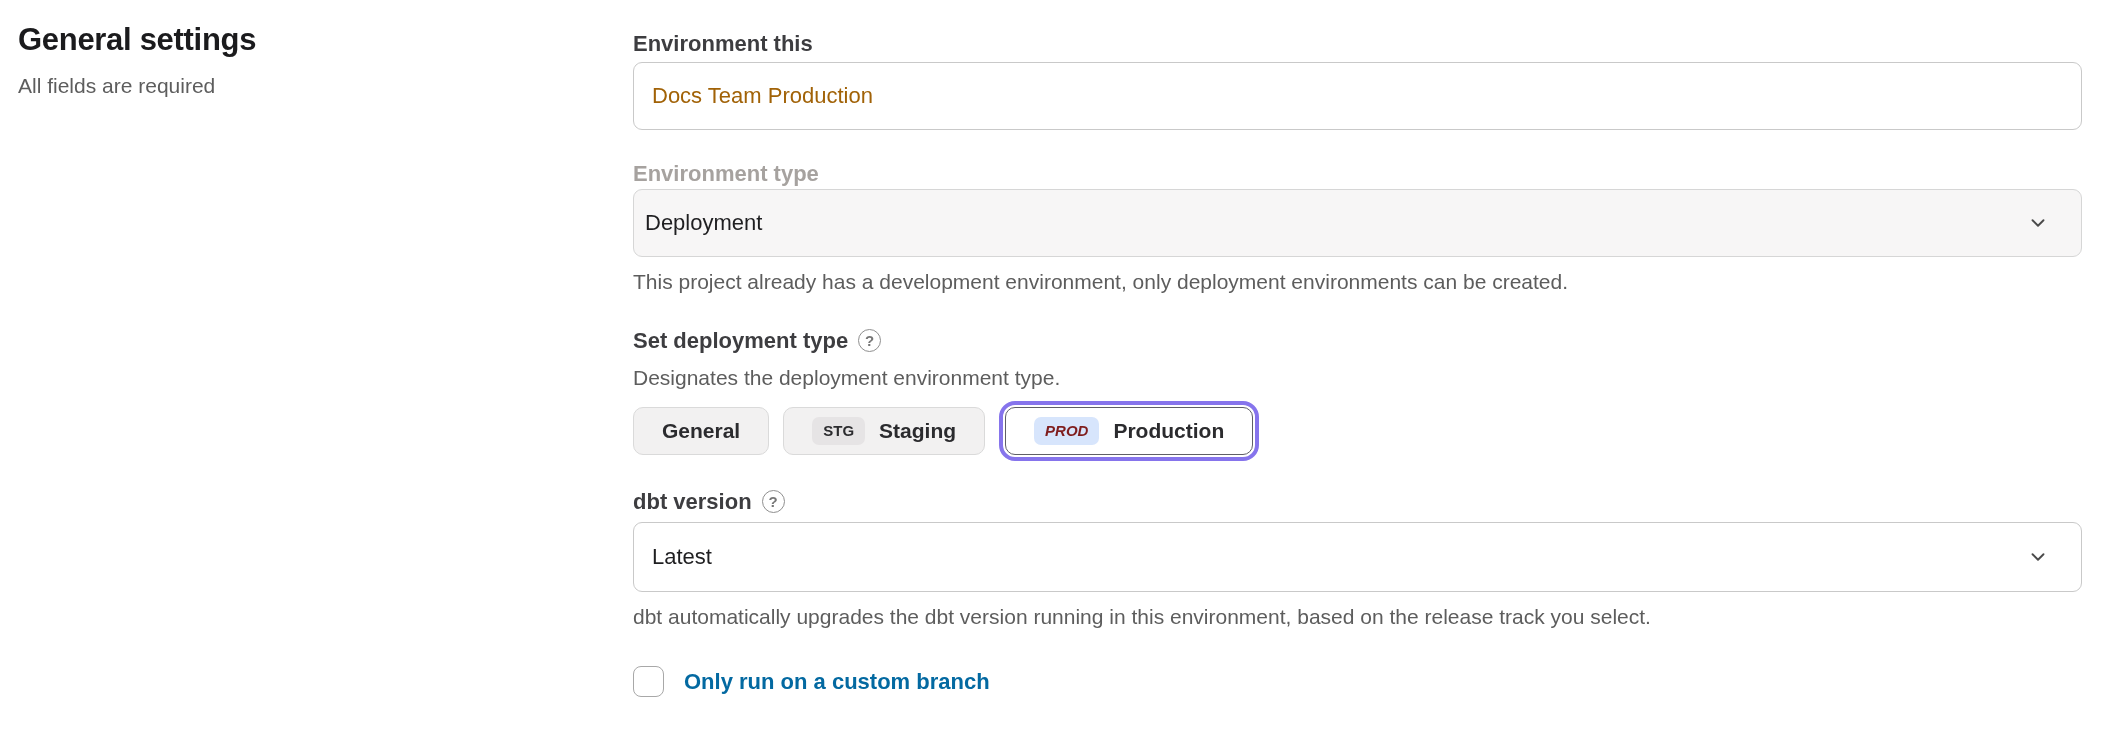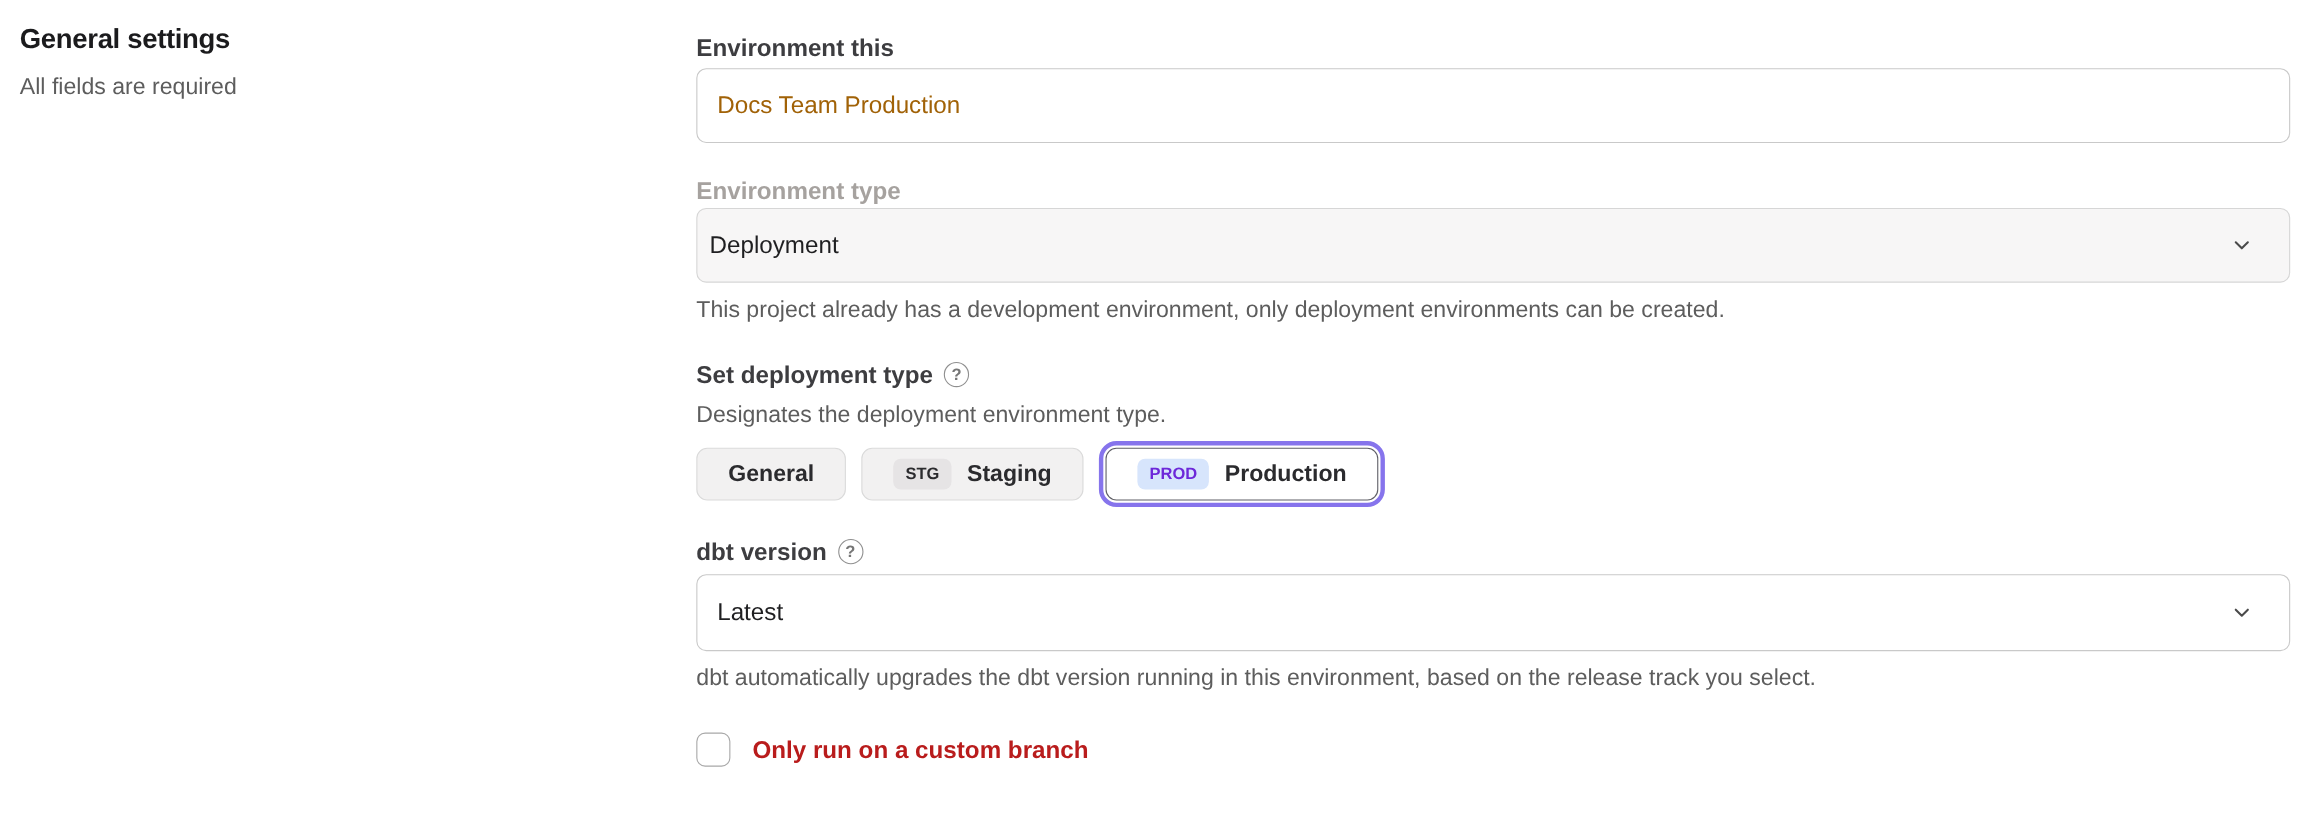--- a/index.html
+++ b/index.html
@@ -5,21 +5,21 @@
   * { box-sizing: border-box; margin: 0; padding: 0; }
   html, body {
     width: 2110px; height: 742px;
     background: #ffffff;
     font-family: "Liberation Sans", sans-serif;
     overflow: hidden;
   }
   
   .left-col { position: absolute; left: 18px; top: 22px; }
   .page-title {
-    font-size: 25px; font-weight: 700; color: #1b1b1d;
+    font-size: 31px; font-weight: 700; color: #1b1b1d;
     letter-spacing: -0.3px;
   }
   .page-subtitle {
     margin-top: 16px; font-size: 21px; color: #5d5d5d;
   }
   
   .form-col { position: absolute; left: 633px; top: 30px; width: 1449px; }
   .field-label {
     font-size: 22px; font-weight: 600; color: #3d3d40;
     height: 27px; line-height: 27px;
@@ -59,28 +59,28 @@
   .seg-btn.selected {
     background: #ffffff; border: 1.5px solid #5f5f66;
     outline: 4px solid #8674ec; outline-offset: 2px;
     margin-left: 6px; margin-right: 6px;
   }
   .badge {
     font-size: 15px; font-weight: 600; border-radius: 7px;
     padding: 5px 11px; line-height: 1.2; display: inline-block;
   }
   .badge.stg { background: #e6e4e5; color: #2b2b2e; }
-  .badge.prod { background: #d7e5fc; color: #6d28d9; }
+  .badge.prod { background: #d7e5fc; color: #7f1d1d; font-style: italic; }
   
   .checkbox-row { margin-top: 36px; display: flex; align-items: center; gap: 20px; }
   .checkbox {
     width: 31px; height: 31px; border: 1.5px solid #a8a8a8; border-radius: 8px;
     background: #ffffff; cursor: pointer; flex: 0 0 auto;
   }
-  .checkbox-label { font-size: 22px; font-weight: 600; color: #b91c1c; }
+  .checkbox-label { font-size: 22px; font-weight: 600; color: #0369a1; }
   
   .mt-envtype { margin-top: 30px; }
   .mt-select1 { margin-top: 2px; }
   .mt-helper1 { margin-top: 12px; }
   .mt-deploy  { margin-top: 32px; }
   .mt-helper2 { margin-top: 11px; }
   .mt-dbtver  { margin-top: 33px; }
   .mt-select2 { margin-top: 7px; }
   .mt-helper3 { margin-top: 12px; }
 </style>

